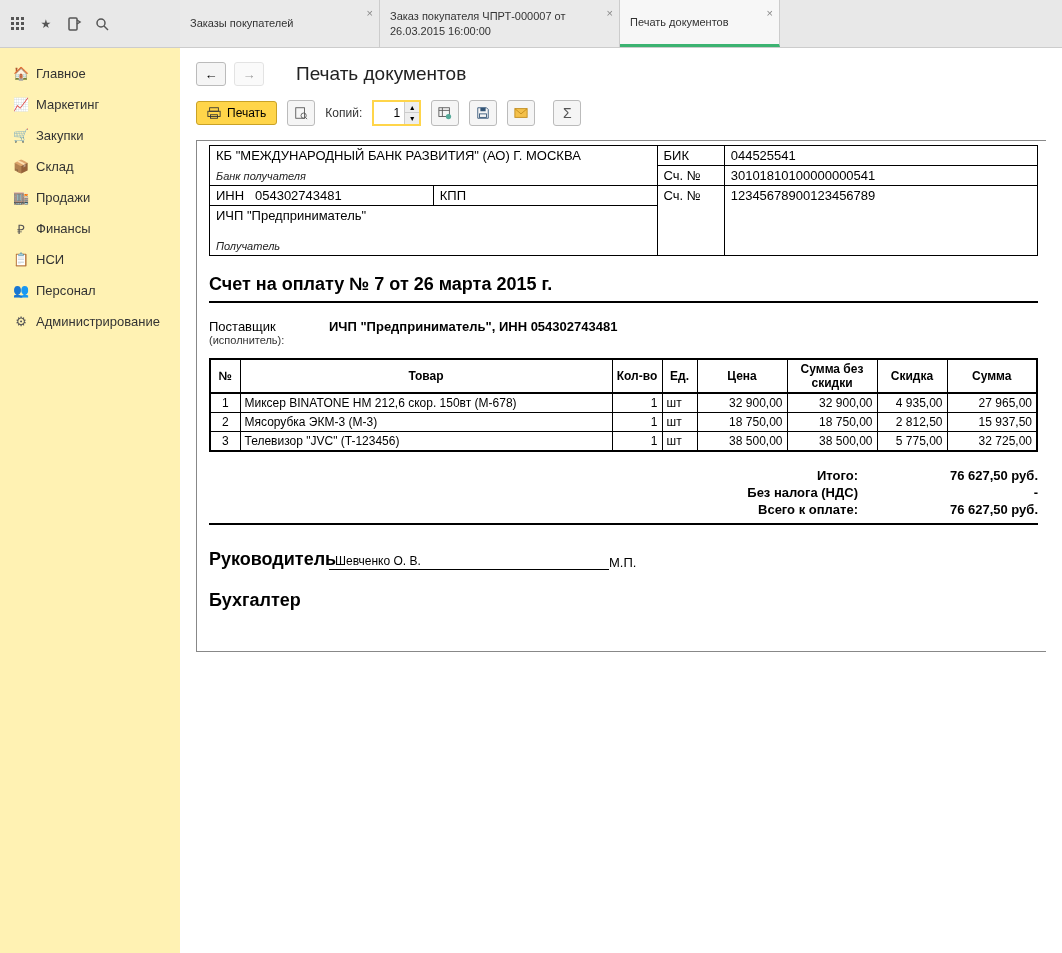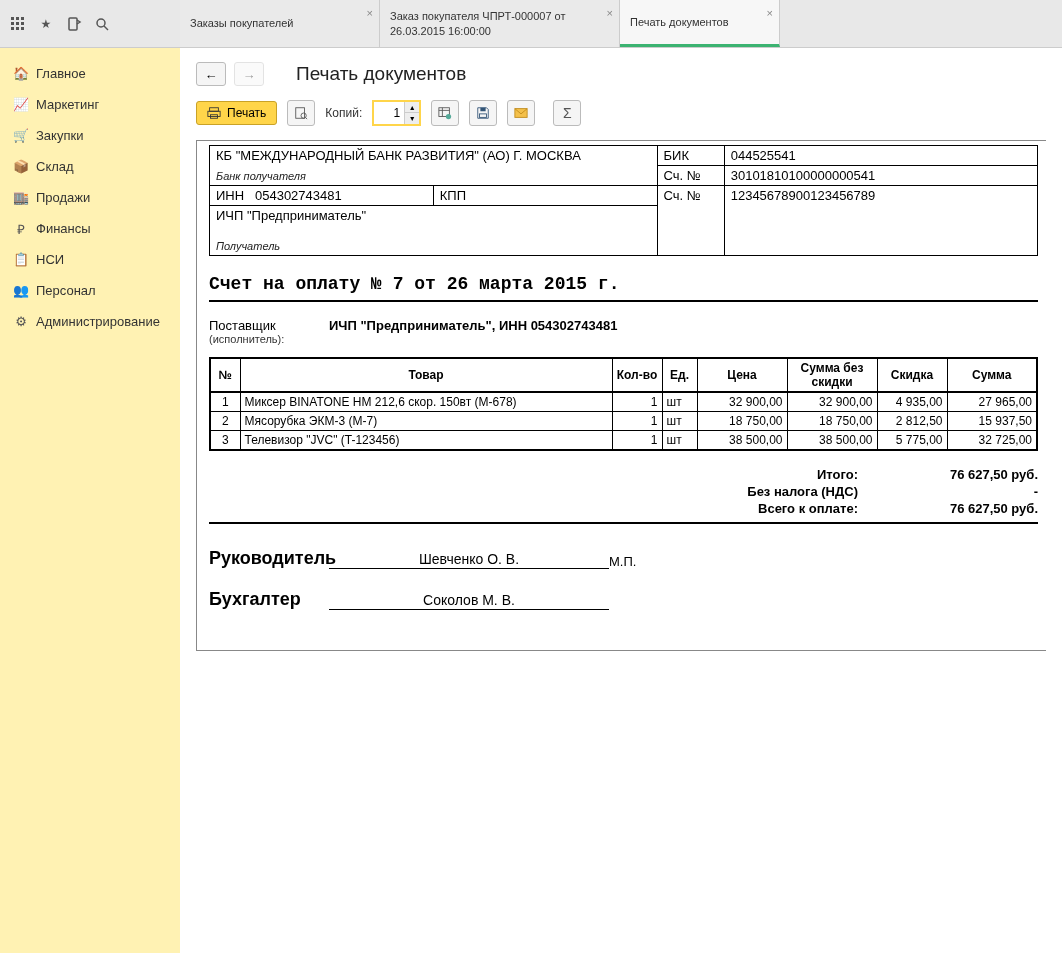--- a/index.html
+++ b/index.html
@@ -39,21 +39,21 @@
 
 
 .doc-wrap { border:1px solid #888; border-right:none; padding:4px 0 0 4px; }
 .doc { background:#fff; font-size: 13px; padding: 0 8px 20px 8px; }
 .bank-table { width: 100%; border-collapse: collapse; margin-bottom: 18px; }
 .bank-table td { border: 1px solid #000; padding: 2px 6px; vertical-align: top; font-size: 13px; }
 .bank-table .lbl { font-size: 11px; color: #222; font-style: italic; }
 .bank-table .nobot { border-bottom: none; }
 .bank-table .notop { border-top: none; }
 
-.doc-title { font-size: 18px; font-weight: bold; margin: 18px 0 6px 0; font-family: Liberation Mono, monospace; }
+.doc-title { font-size: 18px; font-weight: bold; margin: 18px 0 6px 0; }
 .hr-thick { border: none; border-top: 2px solid #000; margin: 6px 0 16px 0; }
 
 .party { display:flex; margin-bottom: 12px; gap: 20px; }
 .party-l { width: 100px; font-size: 13px; }
 .party-l .sub { font-size: 11px; color:#333; }
 .party-r { flex:1; font-size: 13px; font-weight: bold; }
 
 .items-table { width:100%; border-collapse: collapse; margin-top: 4px; }
 .items-table th, .items-table td { border: 1px solid #000; padding: 2px 4px; font-size: 12px; }
 .items-table th { font-weight: bold; text-align: center; background:#fff; }
@@ -70,21 +70,21 @@
 .totals-row { display:flex; justify-content:flex-end; margin-bottom: 2px; font-size: 13px; }
 .totals-row .tl { font-weight: bold; text-align:right; }
 .totals-row .tv { width: 180px; text-align:right; font-weight: bold; }
 
 .summary { margin-top: 14px; font-size: 13px; }
 .summary .words { font-weight: bold; }
 
 .signs { margin-top: 24px; }
 .sign-row { display:flex; align-items: flex-end; margin-bottom: 20px; }
 .sign-label { width: 120px; font-weight: bold; font-size: 18px; }
-.sign-line { flex:0 0 280px; border-bottom: 1px solid #000; text-align: center; padding: 0 6px 1px 6px; font-size: 14px; }
+.sign-line { flex:0 0 280px; border-bottom: 1px solid #000; text-align: left; padding: 0 6px 1px 6px; font-size: 12px; }
 .mp { font-size: 13px; }
 </style>
 </head>
 <body>
 
 <div class="top-bar">
   <div class="top-icons">
     <span class="ic">
       <svg viewBox="0 0 16 16">
           <rect x="1" y="1" width="3" height="3" fill="currentColor"></rect>
@@ -286,21 +286,21 @@
                 <td>Миксер BINATONE HM 212,6 скор. 150вт (M-678)</td>
                 <td class="r">1</td>
                 <td>шт</td>
                 <td class="r">32 900,00</td>
                 <td class="r">32 900,00</td>
                 <td class="r">4 935,00</td>
                 <td class="r">27 965,00</td>
               </tr>
               <tr>
                 <td class="c">2</td>
-                <td>Мясорубка ЭКМ-3 (M-7)</td>
+                <td>Мясорубка ЭКМ-3 (M-3)</td>
                 <td class="r">1</td>
                 <td>шт</td>
                 <td class="r">18 750,00</td>
                 <td class="r">18 750,00</td>
                 <td class="r">2 812,50</td>
                 <td class="r">15 937,50</td>
               </tr>
               <tr>
                 <td class="c">3</td>
                 <td>Телевизор "JVC" (T-123456)</td>
@@ -332,20 +332,19 @@
       <hr class="hr-thick" style="margin-top:6px">
 
       <div class="signs">
         <div class="sign-row">
           <span class="sign-label">Руководитель</span>
           <span class="sign-line">Шевченко О. В.</span>
           <span class="mp">М.П.</span>
         </div>
         <div class="sign-row">
           <span class="sign-label">Бухгалтер</span>
-          <span class="sign-line">Соколов М. В.</span>
         </div>
       </div>
 
     </div>
     </div>
   </div>
 </div>
 
 </body></html>

